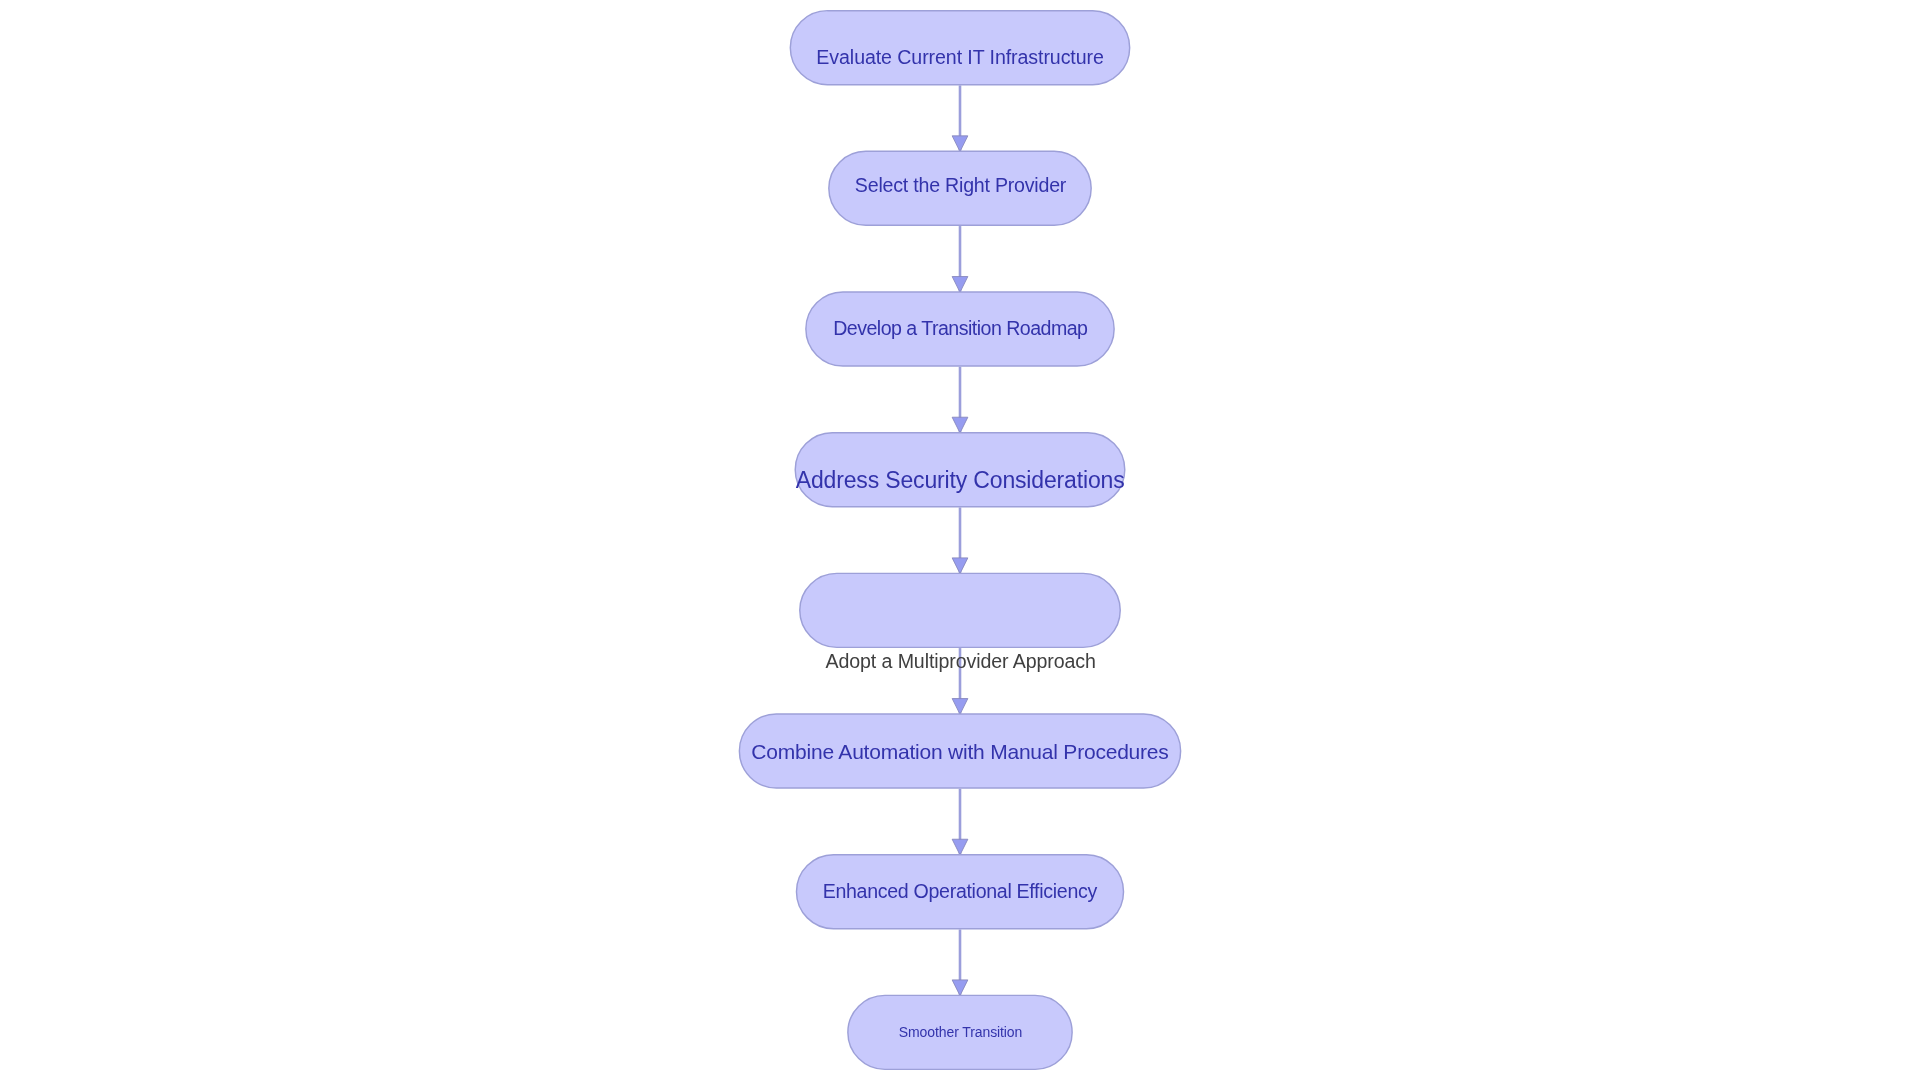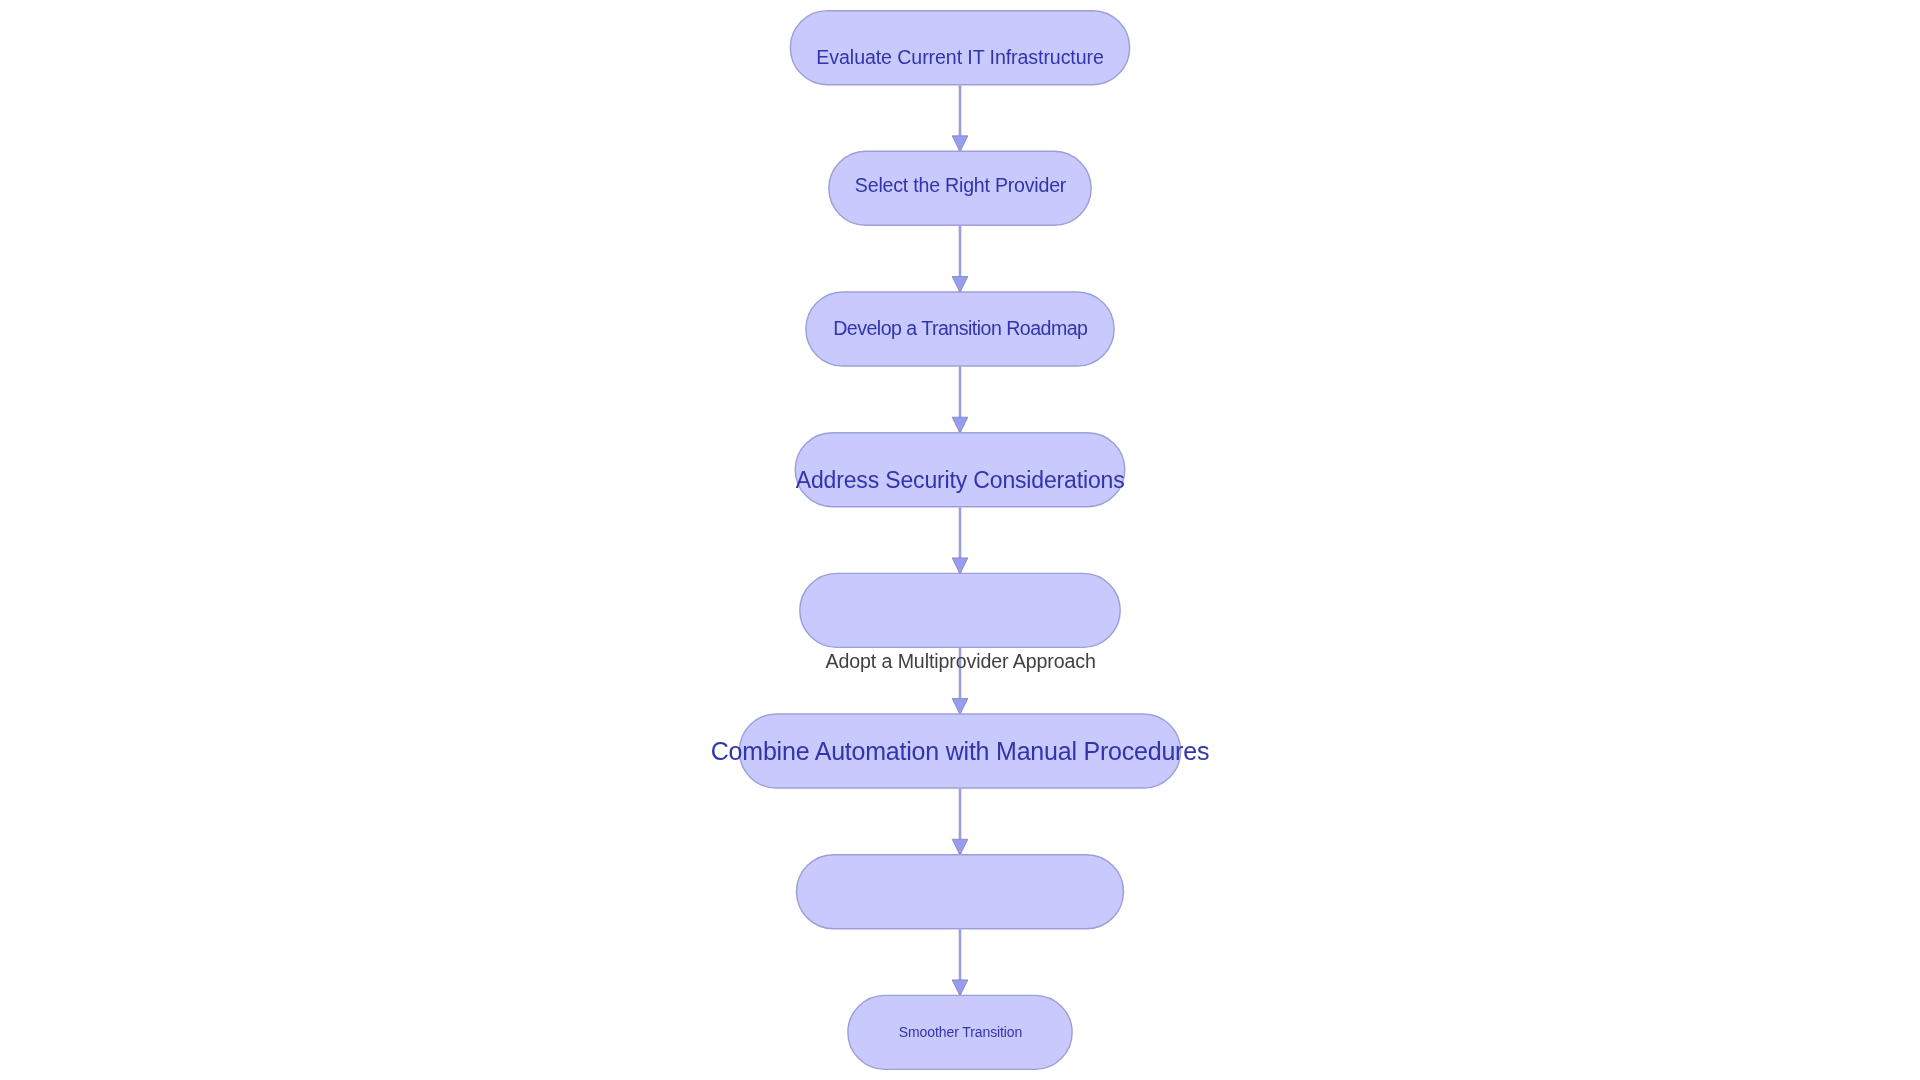--- a/index.html
+++ b/index.html
@@ -58,15 +58,16 @@
         <rect x="739.375" y="714.02" width="441.25" height="74" rx="37" ry="37" fill="#c8c9fc" stroke="#9da0d8" stroke-width="1.45"></rect>
         <rect x="796.475" y="854.7" width="327.05" height="74" rx="37" ry="37" fill="#c8c9fc" stroke="#9da0d8" stroke-width="1.45"></rect>
         <rect x="847.875" y="995.3800000000001" width="224.25" height="74" rx="37" ry="37" fill="#c8c9fc" stroke="#9da0d8" stroke-width="1.45"></rect>
       </g>
   </svg>
 <div class="node-label" style="color: rgb(51, 51, 171); left: 790.325px; top: 21px; width: 339.35px; height: 74px; display: flex; align-items: center; justify-content: center; font-size: 19.6px; letter-spacing: -0.0884px; text-indent: -0.0884px;">Evaluate Current IT Infrastructure</div>
     <div class="node-label" style="color: rgb(51, 51, 171); left: 828.825px; top: 149px; width: 262.35px; height: 74px; display: flex; align-items: center; justify-content: center; font-size: 19.6px; letter-spacing: -0.2174px; text-indent: -0.2174px;">Select the Right Provider</div>
     <div class="node-label" style="color: rgb(51, 51, 171); left: 805.875px; top: 292px; width: 308.25px; height: 74px; display: flex; align-items: center; justify-content: center; font-size: 19.6px; letter-spacing: -0.5261px; text-indent: -0.5261px;">Develop a Transition Roadmap</div>
     <div class="node-label" style="color: rgb(51, 51, 171); left: 795.225px; top: 432.68px; width: 329.55px; height: 94px; display: flex; align-items: center; justify-content: center; font-size: 23px; letter-spacing: -0.1597px; text-indent: -0.1597px;">Address Security Considerations</div>
     <div class="node-label" style="color: #404040; left: 799.775px; top: 573.35px; width: 320.45px; height: 90px; display: flex; align-items: center; justify-content: center; font-size: 19.6px; letter-spacing: -0.103px; text-indent: -0.103px; margin-top: 44px;">Adopt a Multiprovider Approach</div>
-    <div class="node-label" style="color: rgb(51, 51, 171); left: 739.375px; top: 714.02px; width: 441.25px; height: 74px; display: flex; align-items: center; justify-content: center; font-size: 25px; letter-spacing: -0.2154px; text-indent: -0.2154px;">Combine Automation with Manual Procedures</div>
+    <div class="node-label" style="color: rgb(51, 51, 171); left: 739.375px; top: 714.02px; width: 441.25px; height: 74px; display: flex; align-items: center; justify-content: center; font-size: 21px; letter-spacing: -0.2154px; text-indent: -0.2154px;">Combine Automation with Manual Procedures</div>
+    <div class="node-label" style="color: rgb(51, 51, 171); left: 796.475px; top: 854.7px; width: 327.05px; height: 74px; display: flex; align-items: center; justify-content: center; font-size: 19.6px; letter-spacing: -0.3109px; text-indent: -0.3109px;">Enhanced Operational Efficiency</div>
     <div class="node-label" style="color: rgb(51, 51, 171); left: 847.875px; top: 995.38px; width: 224.25px; height: 74px; display: flex; align-items: center; justify-content: center; font-size: 14px; letter-spacing: -0.097px; text-indent: -0.097px;">Smoother Transition</div>
   </div>
 
 </body></html>

